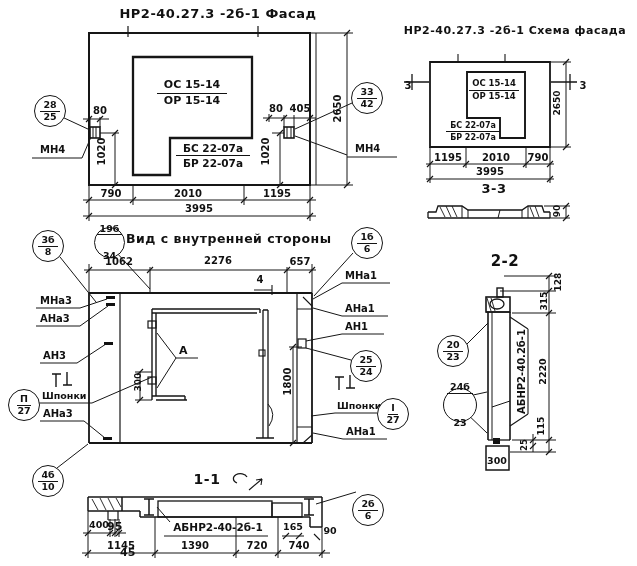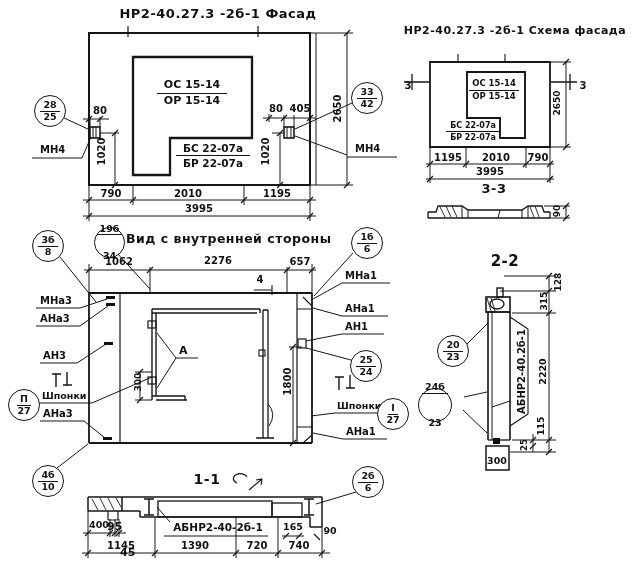--- a/index.html
+++ b/index.html
@@ -255,21 +255,21 @@
 </div>
 <div class="t lab" style="left:346px;top:426px;">АНа1</div>
 <div class="t d rot" style="left:272px;top:376px;width:30px;">1800</div>
 <div class="t d rot" style="left:123px;top:377px;width:30px;font-size:9px;">300</div>
 <div class="t" style="left:179px;top:344px;font-size:11px;font-weight:700;">А</div>
 <div class="t d" style="left:254px;top:274px;width:12px;">4</div>
 <div class="co" style="left:32px;top:465px;width:30px;height:30px;">
   <span class="ct">4б</span>
   <span class="cb">10</span>
 </div>
-<div class="co" style="left:352px;top:466px;width:30px;height:30px;">
+<div class="co" style="left:352px;top:494px;width:30px;height:30px;">
   <span class="ct">2б</span>
   <span class="cb">6</span>
 </div>
 
 <div class="t ttl" style="left:190px;top:471px;width:34px;text-align:center;font-size:14px;">1-1</div>
 <div class="t d" style="left:166px;top:521px;width:104px;font-size:10.5px;">АБНР2-40-2б-1</div>
 <div class="t d" style="left:88px;top:519px;width:22px;font-size:9.5px;">400</div>
 <div class="t d sm" style="left:107px;top:520px;width:14px;">95</div>
 <div class="t d sm" style="left:120px;top:546px;width:14px;">45</div>
 <div class="t d" style="left:101px;top:540px;width:40px;">1145</div>
@@ -284,18 +284,18 @@
 <div class="t d rot" style="left:546px;top:277px;width:24px;font-size:9px;">128</div>
 <div class="t d rot" style="left:532px;top:296px;width:24px;font-size:9px;">315</div>
 <div class="t d rot" style="left:527px;top:366px;width:30px;font-size:9.5px;">2220</div>
 <div class="t d rot" style="left:529px;top:421px;width:24px;font-size:9px;">115</div>
 <div class="t d rot" style="left:514px;top:440px;width:20px;font-size:8.5px;">25</div>
 <div class="t d" style="left:486px;top:455px;width:22px;font-size:9.5px;">300</div>
 <div class="co" style="left:437px;top:335px;width:30px;height:30px;">
   <span class="ct">20</span>
   <span class="cb">23</span>
 </div>
-<div class="co" style="left:418px;top:388px;width:32px;height:32px;gap:24px;">
+<div class="co" style="left:443px;top:388px;width:32px;height:32px;gap:24px;">
   <span class="ct">24б</span>
   <span class="cb">23</span>
 </div>
 
 </div>
 
 </body></html>

